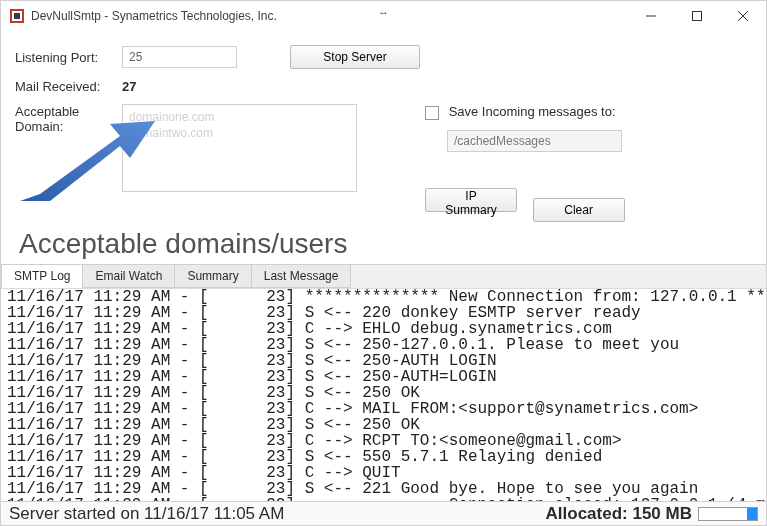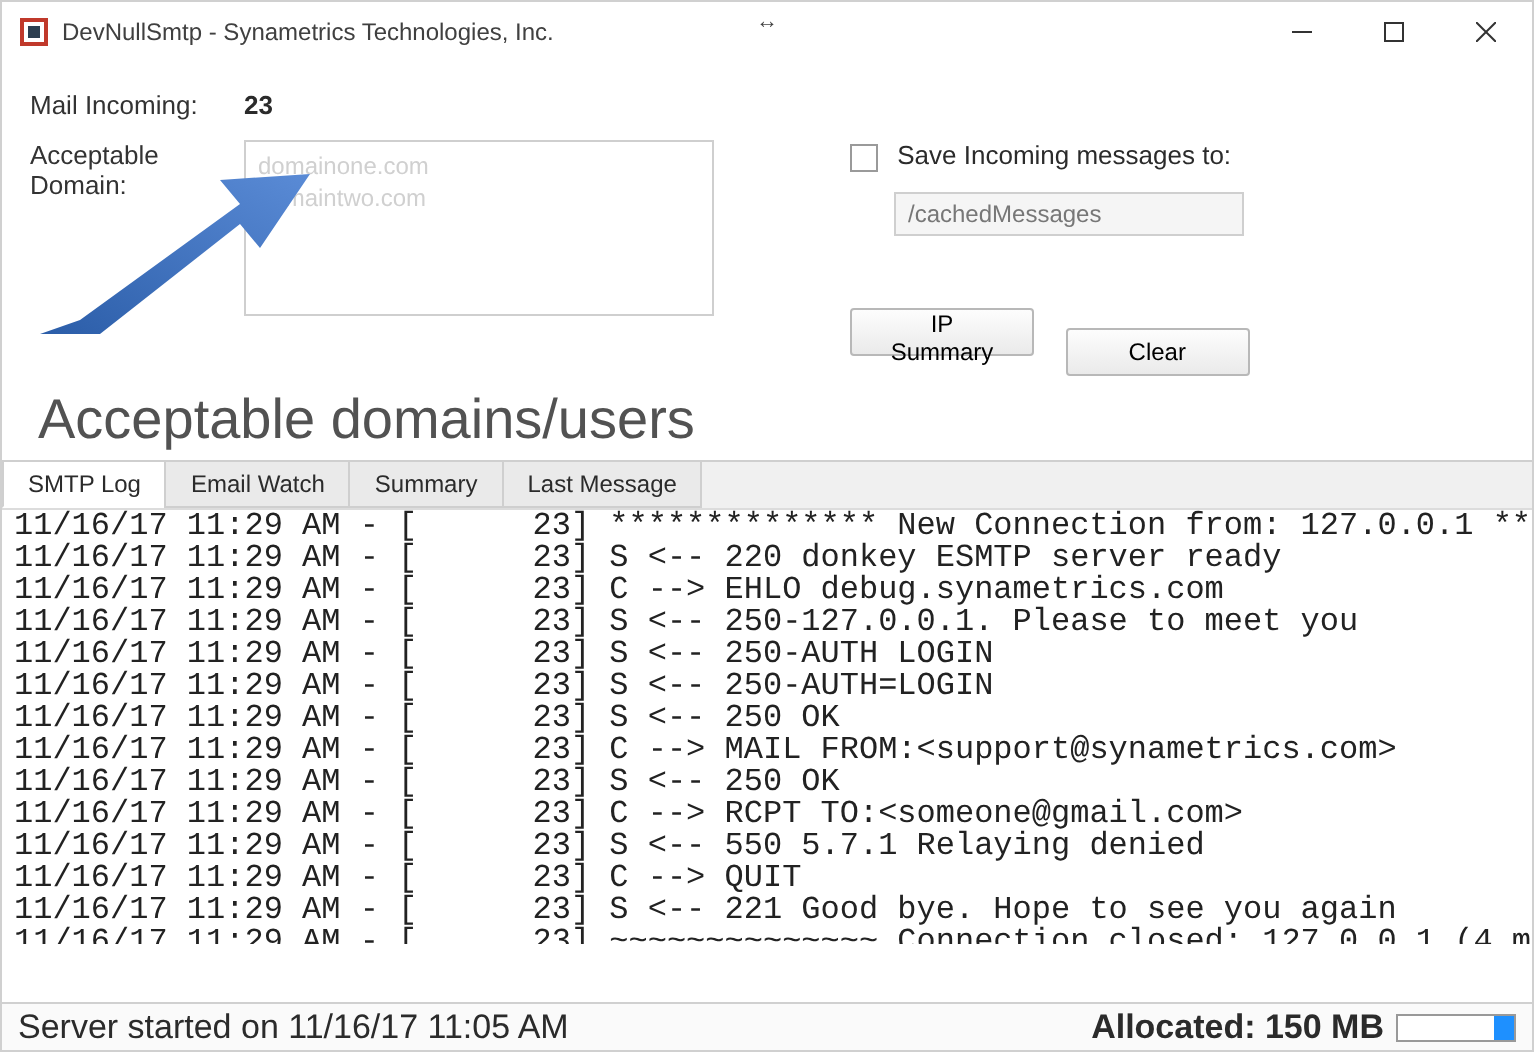--- a/index.html
+++ b/index.html
@@ -71,22 +71,27 @@
   <div class="winctl">
       <svg width="10" height="10">
         <line x1="0" y1="0" x2="10" y2="10" stroke="#333"></line>
         <line x1="10" y1="0" x2="0" y2="10" stroke="#333"></line>
       </svg>
     </div>
 </div>
 
 <div class="upper">
   <div class="row">
-    <span class="lab">Mail Incoming:</span>
-    <b>23</b>
+    <span class="lab">Listening Port:</span>
+    <input class="textin port" value="25" style="">
+    <button class="btn stop">Stop Server</button>
+  </div>
+  <div class="row">
+    <span class="lab">Mail Received:</span>
+    <b>27</b>
   </div>
 
   <div class="twopane">
     <div class="leftpane">
       <div class="row" style="align-items:flex-start;">
         <span class="lab">Acceptable Domain:</span>
         <div class="domainbox">
           <div>domainone.com</div>
           <div>domaintwo.com</div>
         </div>

